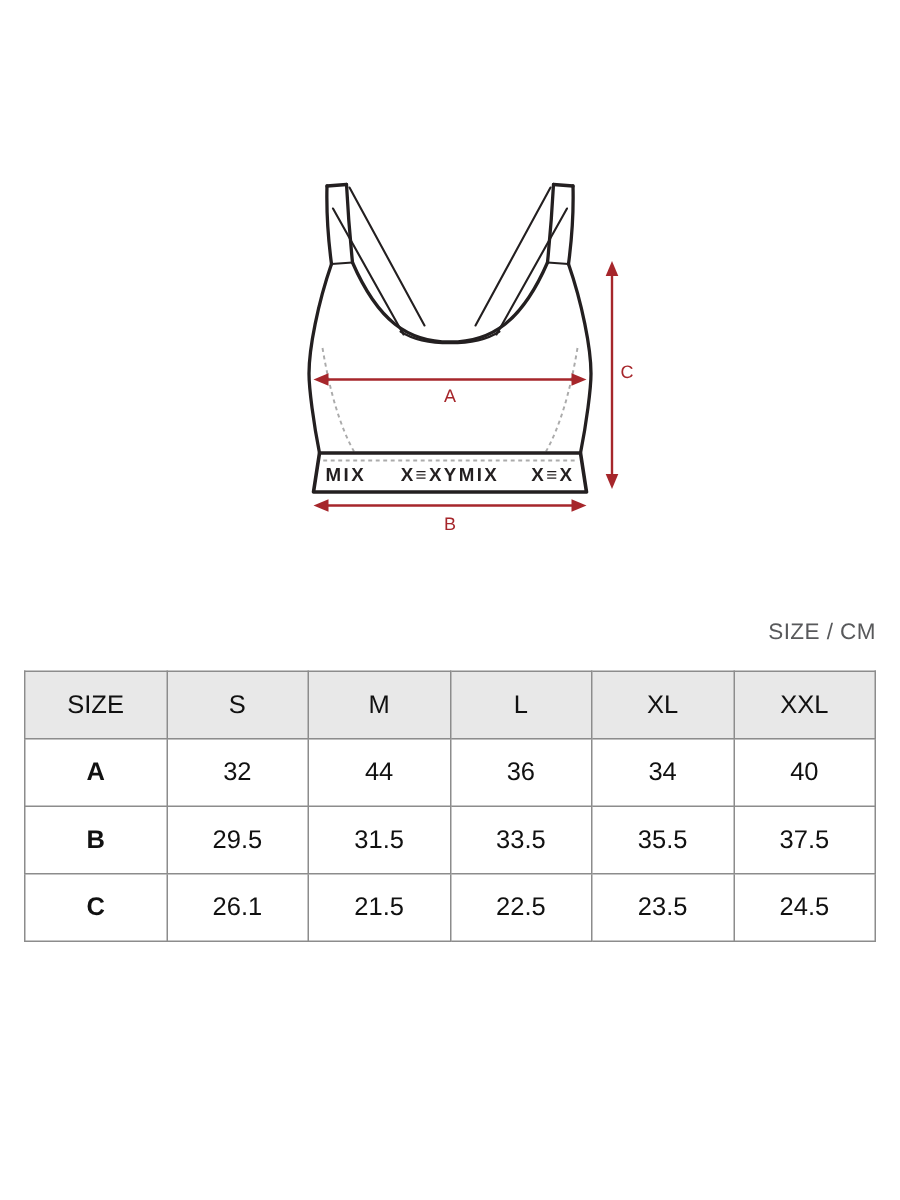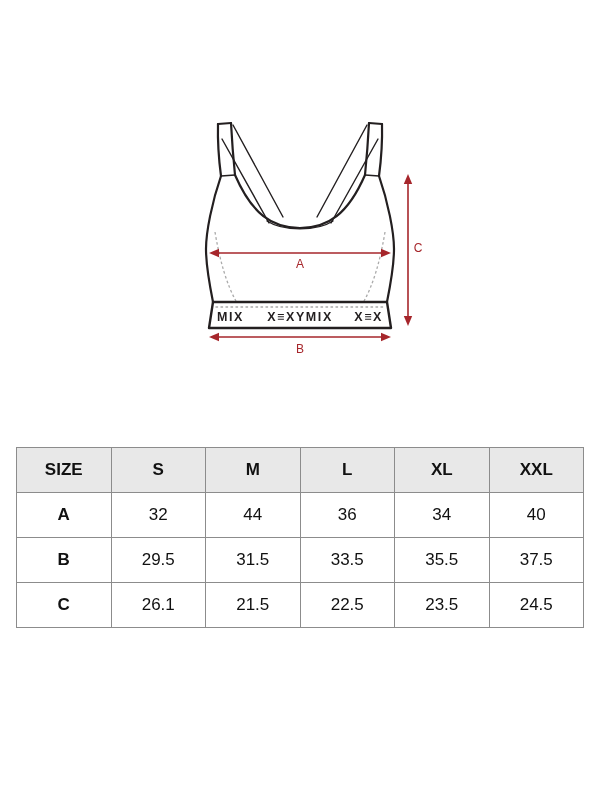--- a/index.html
+++ b/index.html
@@ -30,21 +30,21 @@
   .red-label{fill:var(--accent);font-family:"Liberation Sans","DejaVu Sans",sans-serif;
     font-size:12px;font-weight:400;}
 
   .size-unit{position:absolute;left:16px;top:413px;width:568px;text-align:right;
     font-size:15px;color:var(--muted);letter-spacing:0.3px;}
 
   .size-table{position:absolute;left:16px;top:447px;width:568px;border-collapse:collapse;
     table-layout:fixed;}
   .size-table th,.size-table td{border:1px solid var(--table-border);height:45px;
     text-align:center;vertical-align:middle;font-size:17px;color:#111;}
-  .size-table thead th{background:var(--header-bg);font-weight:bold;margin-top:16px;}
+  .size-table thead th{background:var(--header-bg);font-weight:normal;margin-top:16px;}
   .size-table tbody th{background:#fff;font-weight:bold;}
   .size-table tbody td{font-weight:400;}
 
   .footnote{position:absolute;left:0;top:654px;width:600px;text-align:center;
     color:var(--footnote);font-size:15.5px;line-height:20px;}
 </style>
 </head>
 <body>
 
 <div class="canvas">
@@ -110,20 +110,21 @@
 
       <g>
         <path class="red-line" d="M 408,184 L 408,316"></path>
         <polygon class="red-head" points="408,174 403.8,184 412.2,184"></polygon>
         <polygon class="red-head" points="408,326 403.8,316 412.2,316"></polygon>
         <text class="red-label" x="418" y="252" text-anchor="middle">C</text>
       </g>
     </svg>
   </div>
 
+  <div class="size-unit">SIZE / CM</div>
 
   <table class="size-table">
     <thead>
       <tr>
         <th>SIZE</th>
         <th>S</th>
         <th>M</th>
         <th>L</th>
         <th>XL</th>
         <th>XXL</th>

